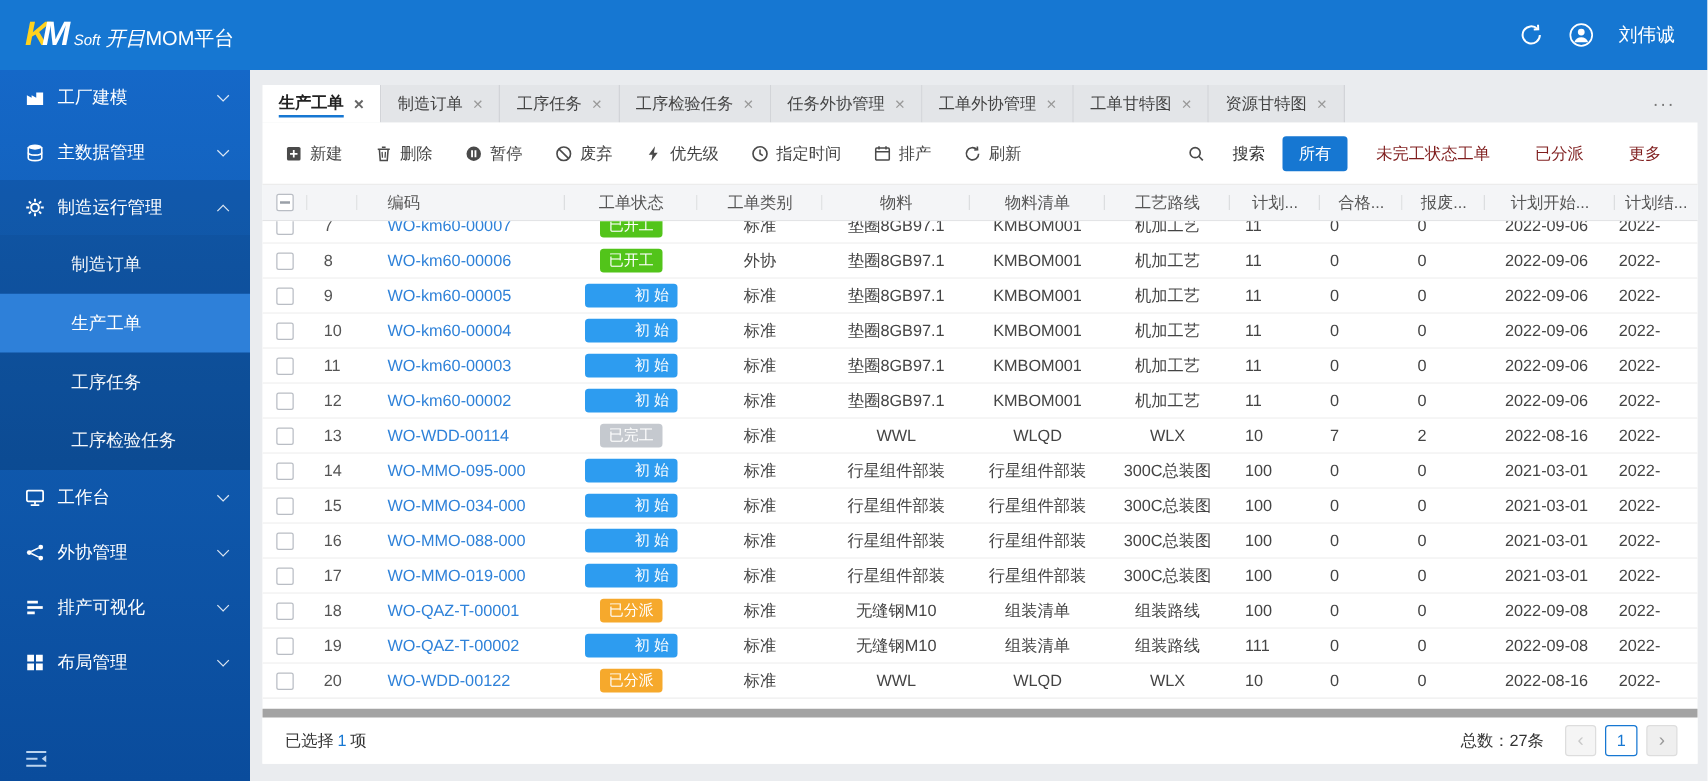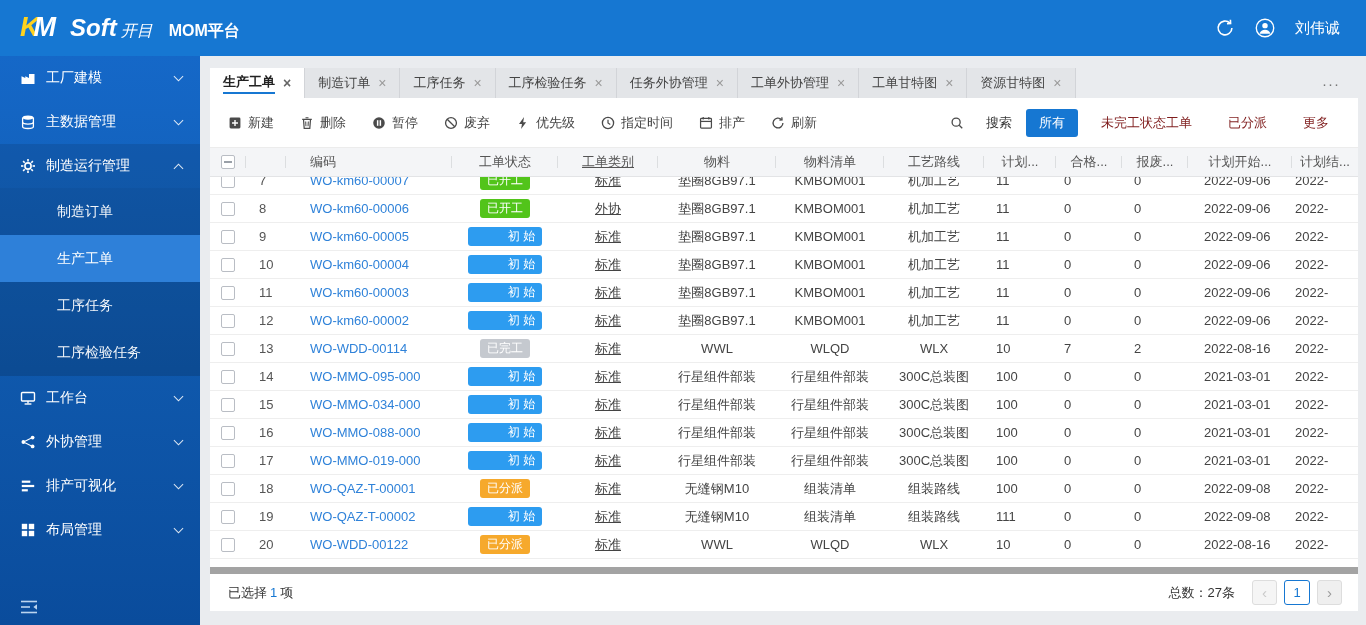--- a/index.html
+++ b/index.html
@@ -7,23 +7,23 @@
   body { font-family:"Liberation Sans","DejaVu Sans",sans-serif; font-size:13px; color:#333; background:#eaecef; }
   button { background:none; border:none; font:inherit; color:inherit; cursor:pointer; }
 
   .app { width:1366px; height:625px; display:flex; flex-direction:column; }
 
   
   .topbar { height:56px; flex:none; background:#1677d2; display:flex; align-items:center; padding:0 26px 0 20px; color:#fff; }
   .logo { display:flex; align-items:baseline; }
   .logo-k { color:#ffd21e; font-style:italic; font-weight:bold; font-size:27px; line-height:1; }
   .logo-m { color:#fff; font-style:italic; font-weight:bold; font-size:27px; line-height:1; margin-left:-6px; }
-  .logo-soft { font-style:italic; font-weight:bold; font-size:24px; margin-left:14px; }
+  .logo-soft { font-style:italic; font-weight:normal; font-size:12px; margin-left:3px; }
   .logo-kaimu { font-style:italic; font-size:16px; margin-left:4px; }
-  .logo-product { font-weight:bold; font-size:16px; margin-left:16px; font-style:normal; }
+  .logo-product { font-weight:normal; font-size:16px; margin-left:0; font-style:normal; }
   .topbar-right { margin-left:auto; display:flex; align-items:center; gap:20px; }
   .topbar-icon { display:inline-flex; width:20px; height:20px; cursor:pointer; }
   .topbar-icon svg { width:100%; height:100%; }
   .username { font-size:15px; cursor:pointer; }
 
   
   .main-row { flex:1; min-height:0; display:flex; }
 
   
   .sidebar { width:200px; flex:none; background:linear-gradient(180deg,#1568c8 0%,#0f58ac 55%,#0a4c9c 100%); color:#fff; display:flex; flex-direction:column; position:relative; }
@@ -78,21 +78,21 @@
   .tr { height:28px; display:flex; align-items:stretch; border-bottom:1px solid #eeeeee; background:#fff; }
   .td { display:flex; align-items:center; white-space:nowrap; overflow:hidden; color:#444; font-size:13px; }
   .cell-center { justify-content:center; }
 
   .col-check { width:36px; flex:none; justify-content:center; display:flex; align-items:center; }
   .col-num   { width:40px; flex:none; padding-left:13px; color:#555; }
   .col-code  { width:166px; flex:none; }
   .td.col-code { padding-left:24px; }
   .col-status{ width:106px; flex:none; }
   .td.col-status { justify-content:center; }
-  .col-cat   { width:100px; flex:none;text-decoration:underline; }
+  .col-cat   { width:100px; flex:none; }
   .col-mat   { width:118px; flex:none; }
   .col-bom   { width:108px; flex:none; }
   .col-route { width:100px; flex:none; }
   .col-plan  { width:72px; flex:none; }
   .td.col-plan { padding-left:12px; }
   .col-qual  { width:66px; flex:none; }
   .td.col-qual { padding-left:8px; }
   .col-scrap { width:66px; flex:none; }
   .td.col-scrap { padding-left:12px; }
   .col-start { width:104px; flex:none; }

